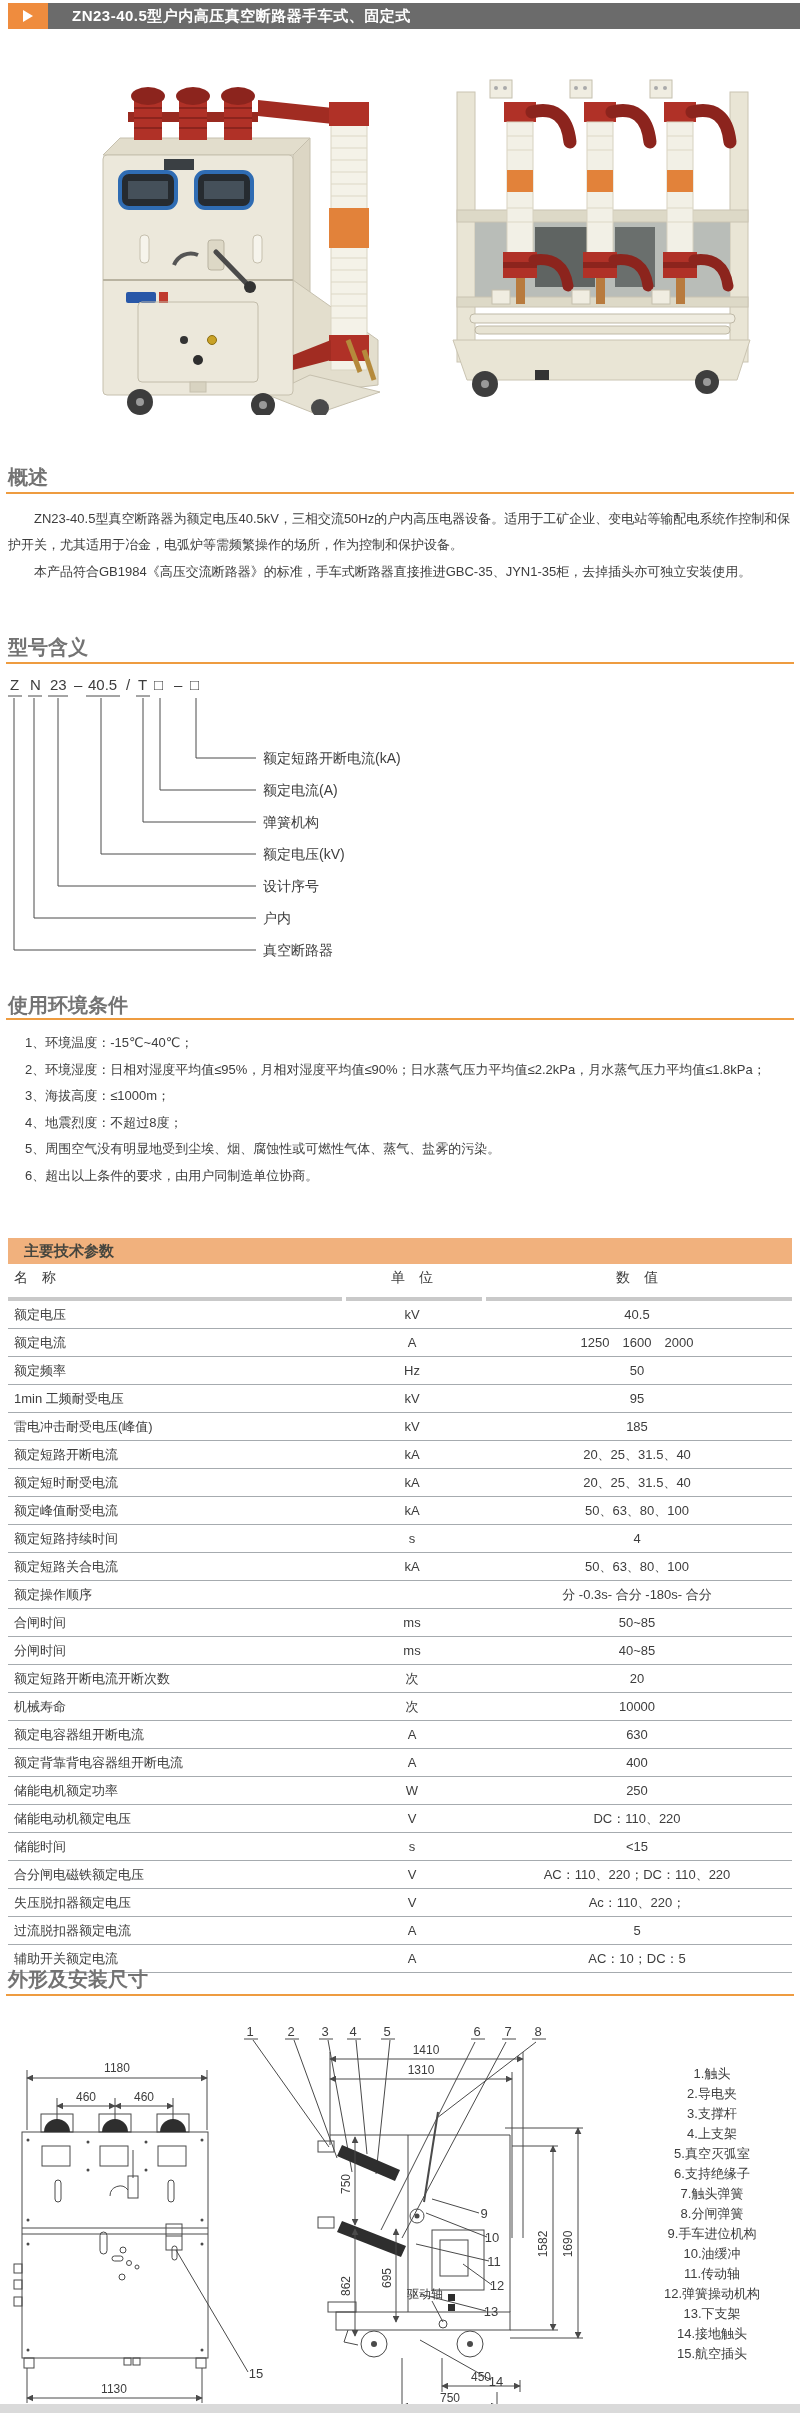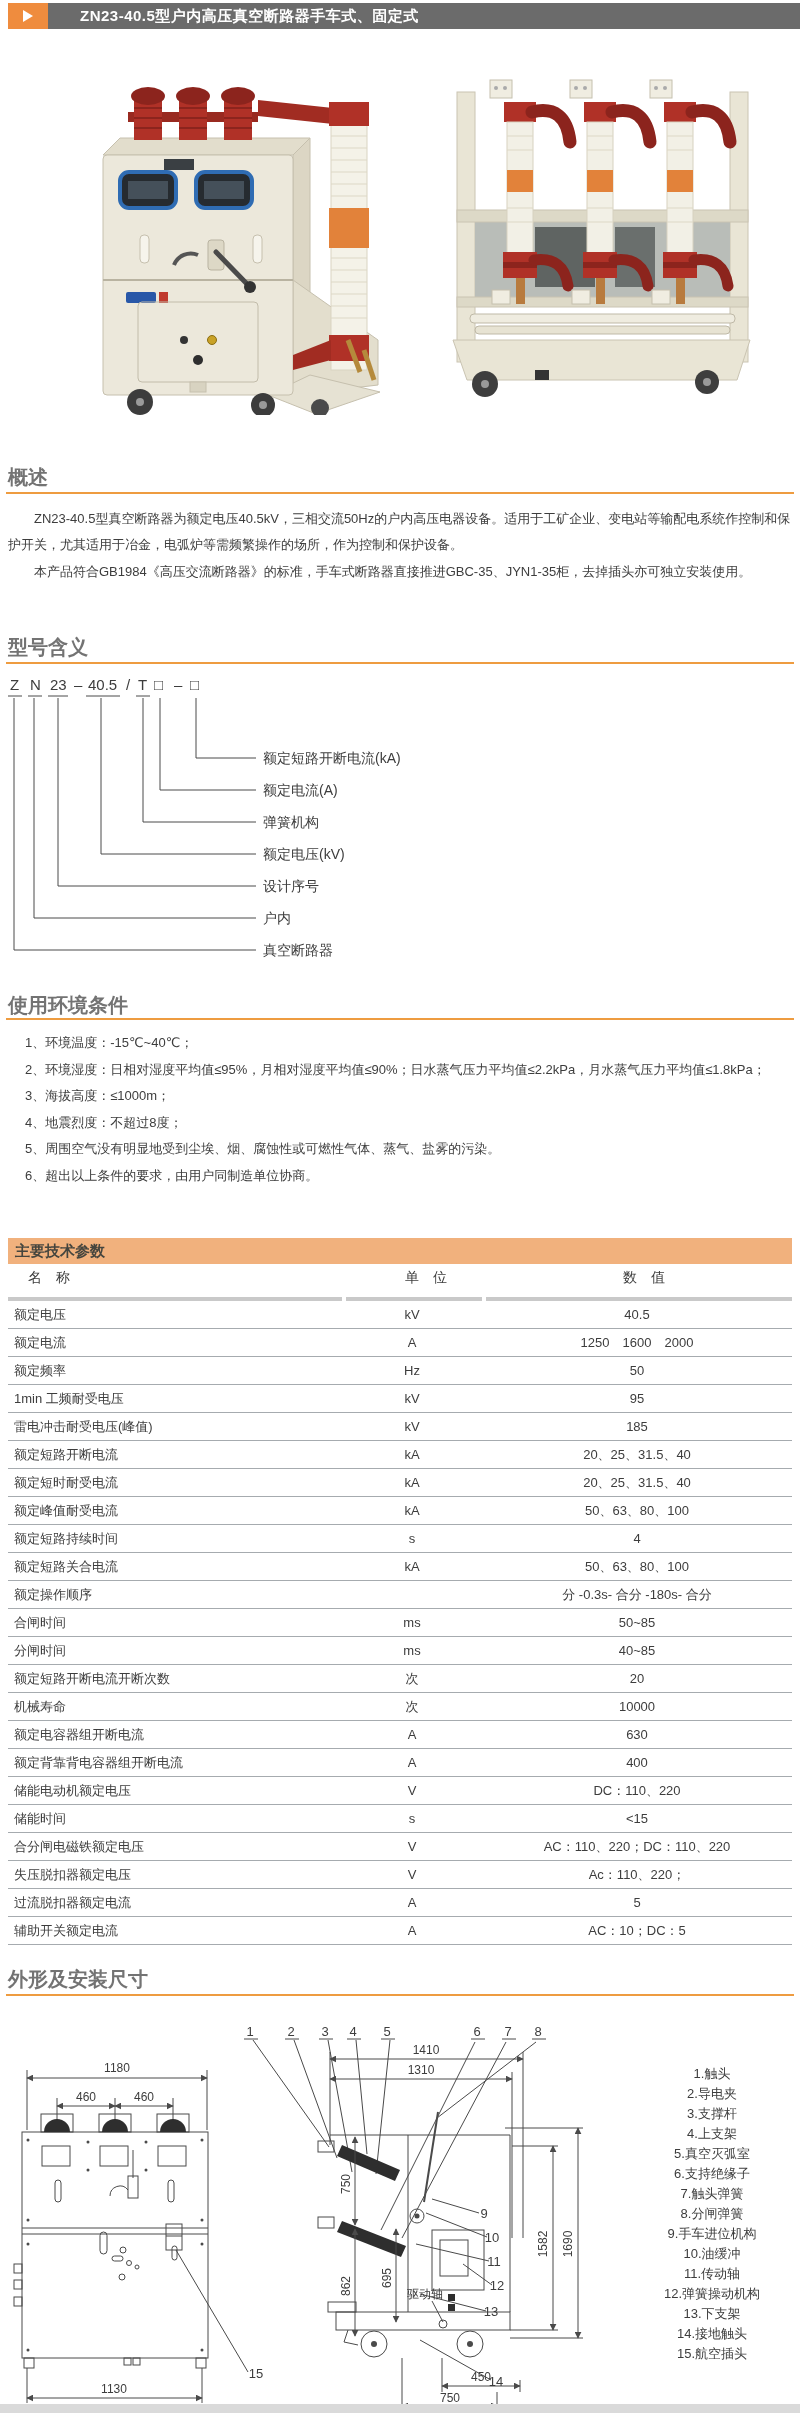--- a/index.html
+++ b/index.html
@@ -2,34 +2,34 @@
 <html><head>
 <meta charset="utf-8">
 <style>
   html,body{margin:0;padding:0;background:#ffffff;}
   .page{position:relative;width:800px;height:2413px;background:#fff;overflow:hidden;
         font-family:"Liberation Sans","DejaVu Sans",sans-serif;color:#3d3d3d;}
   
   .topbar{position:absolute;left:8px;top:3px;width:792px;height:26px;background:#6b6b6b;display:flex;align-items:center;}
   .topbar-icon{flex:0 0 40px;width:40px;height:26px;background:#ef8c3e;display:flex;align-items:center;justify-content:center;}
   .tri{width:0;height:0;border-left:10px solid #fff;border-top:6px solid transparent;border-bottom:6px solid transparent;}
-  .topbar-title{color:#fff;font-weight:bold;font-size:15px;padding-left:32px;letter-spacing:.5px;white-space:nowrap;}
+  .topbar-title{color:#fff;font-weight:bold;font-size:15px;padding-left:24px;letter-spacing:.5px;white-space:nowrap;}
   
   .sec-head{position:absolute;left:8px;font-size:20px;font-weight:bold;color:#737373;}
   .sec-rule{position:absolute;left:6px;width:788px;height:2px;background:#ee9c40;}
   
   .overview-text{position:absolute;left:8px;top:506px;width:786px;font-size:13px;line-height:26px;}
   .para{margin:0;text-indent:2em;}
   .para + .para{margin-top:1px;}
   .env-list{position:absolute;left:25px;top:1030px;width:786px;font-size:13px;line-height:26.5px;}
   
   .param-band{position:absolute;left:8px;top:1238px;width:784px;height:26px;background:#f1b17d;color:#45453e;
-              font-weight:bold;font-size:15px;line-height:26px;padding-left:7px;box-sizing:border-box;}
+              font-weight:bold;font-size:15px;line-height:26px;padding-left:16px;box-sizing:border-box;}
   .thead{position:absolute;left:8px;top:1269px;width:784px;display:flex;font-size:14px;color:#3c3c3c;}
-  .thead .c1{width:334px;padding-left:6px;box-sizing:border-box;margin-left:14px;}
+  .thead .c1{width:334px;padding-left:6px;box-sizing:border-box;}
   .thead .c2{width:140px;text-align:center;}
   .thead .c3{flex:1;text-align:center;}
   .band-seg{position:absolute;top:1297px;height:4px;background:#c9c9c9;}
   .ptable{position:absolute;left:8px;top:1301px;width:784px;}
   .trow{display:flex;height:27px;align-items:center;border-bottom:1px solid #a6abaf;font-size:13px;}
   .trow .c1{width:334px;padding-left:6px;box-sizing:border-box;}
   .trow .c2{width:140px;text-align:center;}
   .trow .c3{flex:1;text-align:center;}
   
   .drawings{position:absolute;left:0;top:2006px;}
@@ -366,20 +366,25 @@
       </div>
       <div class="trow">
         <div class="c1">额定电容器组开断电流</div>
         <div class="c2">A</div>
         <div class="c3">630</div>
       </div>
       <div class="trow">
         <div class="c1">额定背靠背电容器组开断电流</div>
         <div class="c2">A</div>
         <div class="c3">400</div>
+      </div>
+      <div class="trow">
+        <div class="c1">储能电机额定功率</div>
+        <div class="c2">W</div>
+        <div class="c3">250</div>
       </div>
       <div class="trow">
         <div class="c1">储能电动机额定电压</div>
         <div class="c2">V</div>
         <div class="c3">DC：110、220</div>
       </div>
       <div class="trow">
         <div class="c1">储能时间</div>
         <div class="c2">s</div>
         <div class="c3">&lt;15</div>

